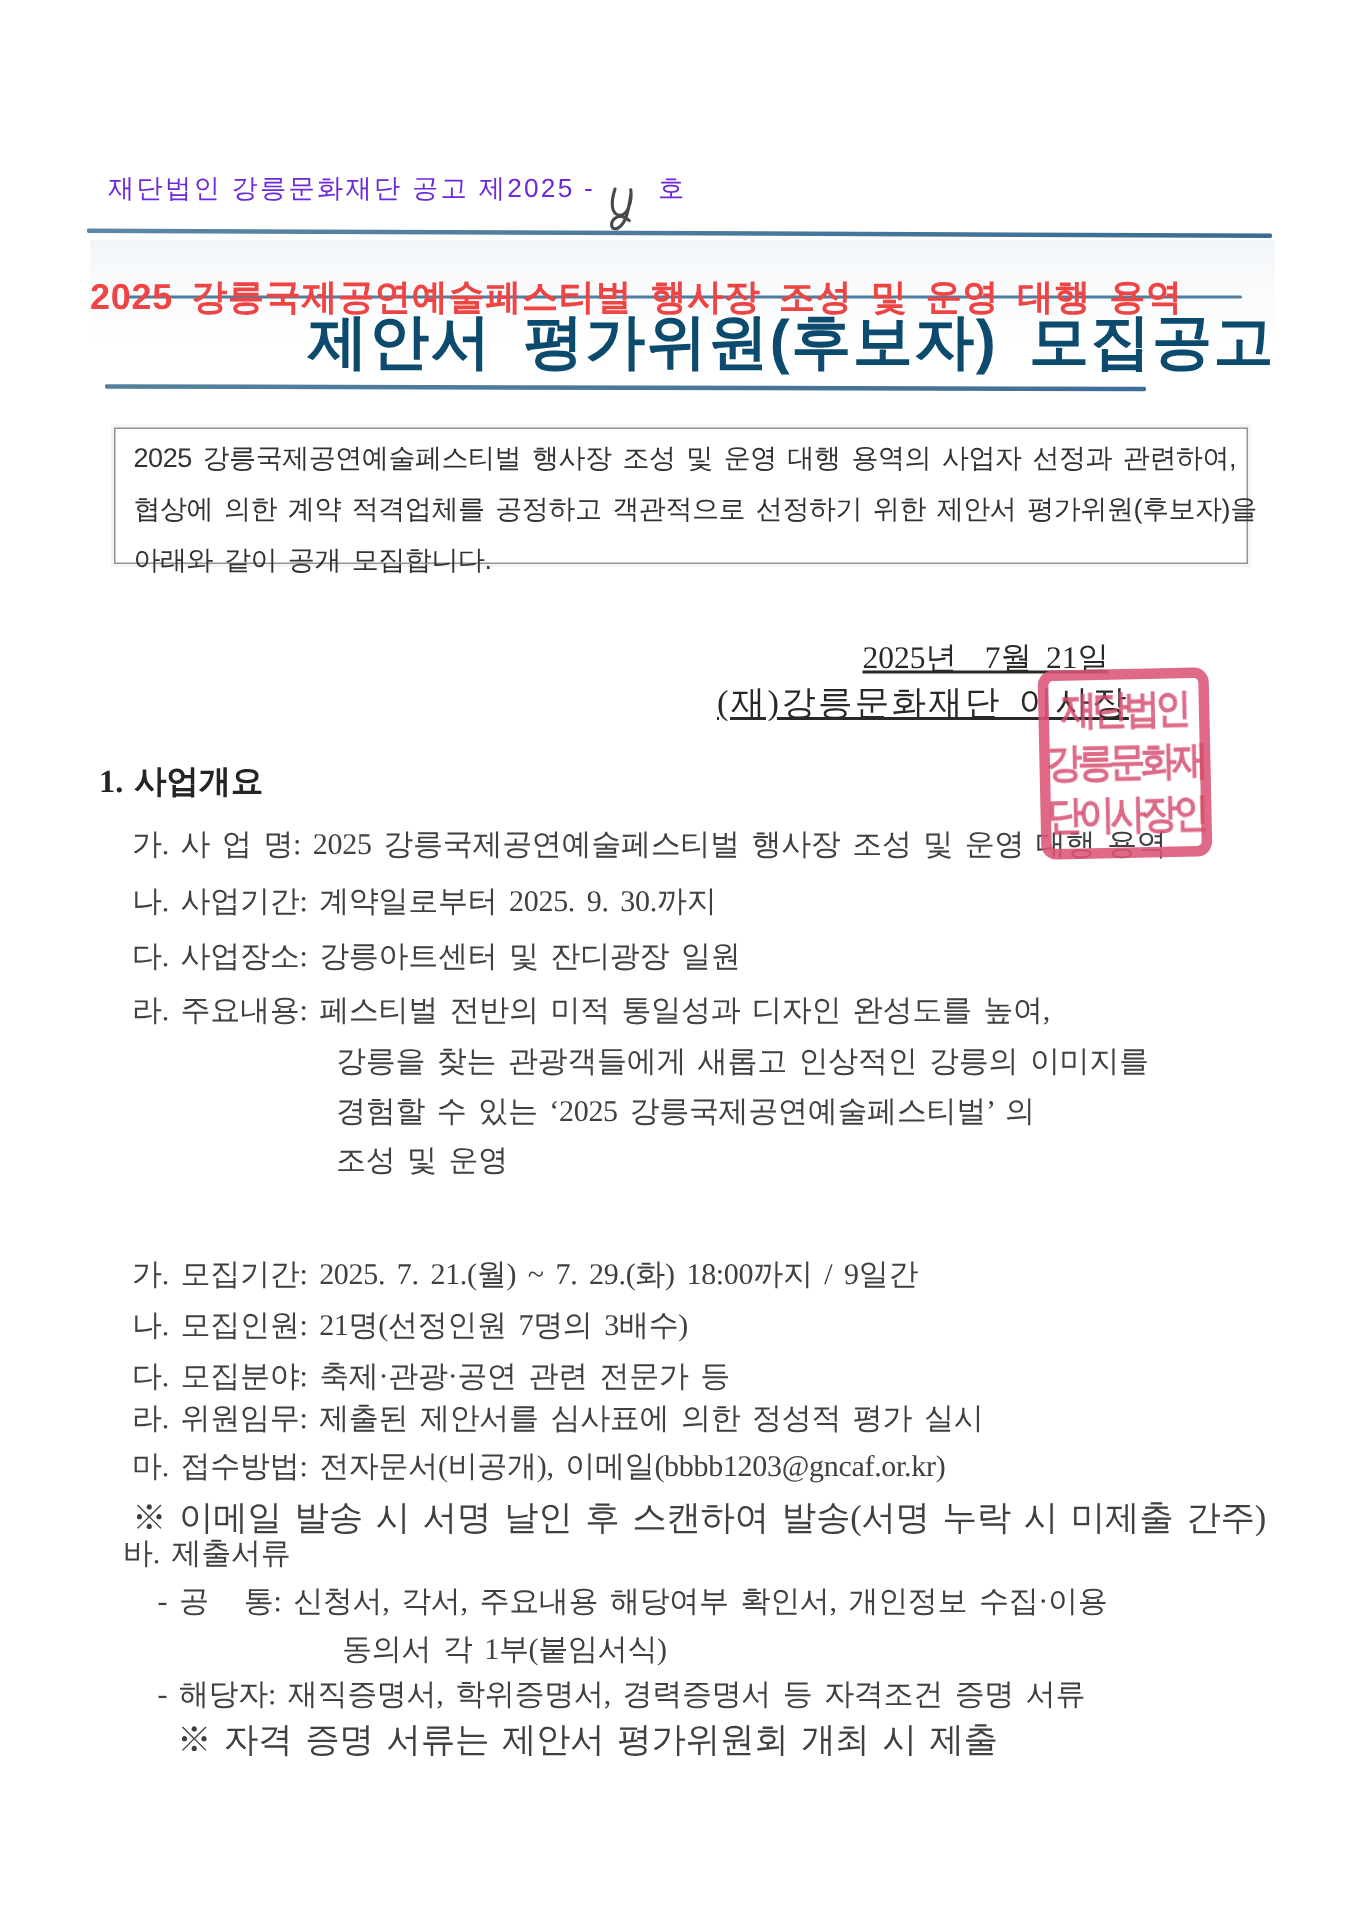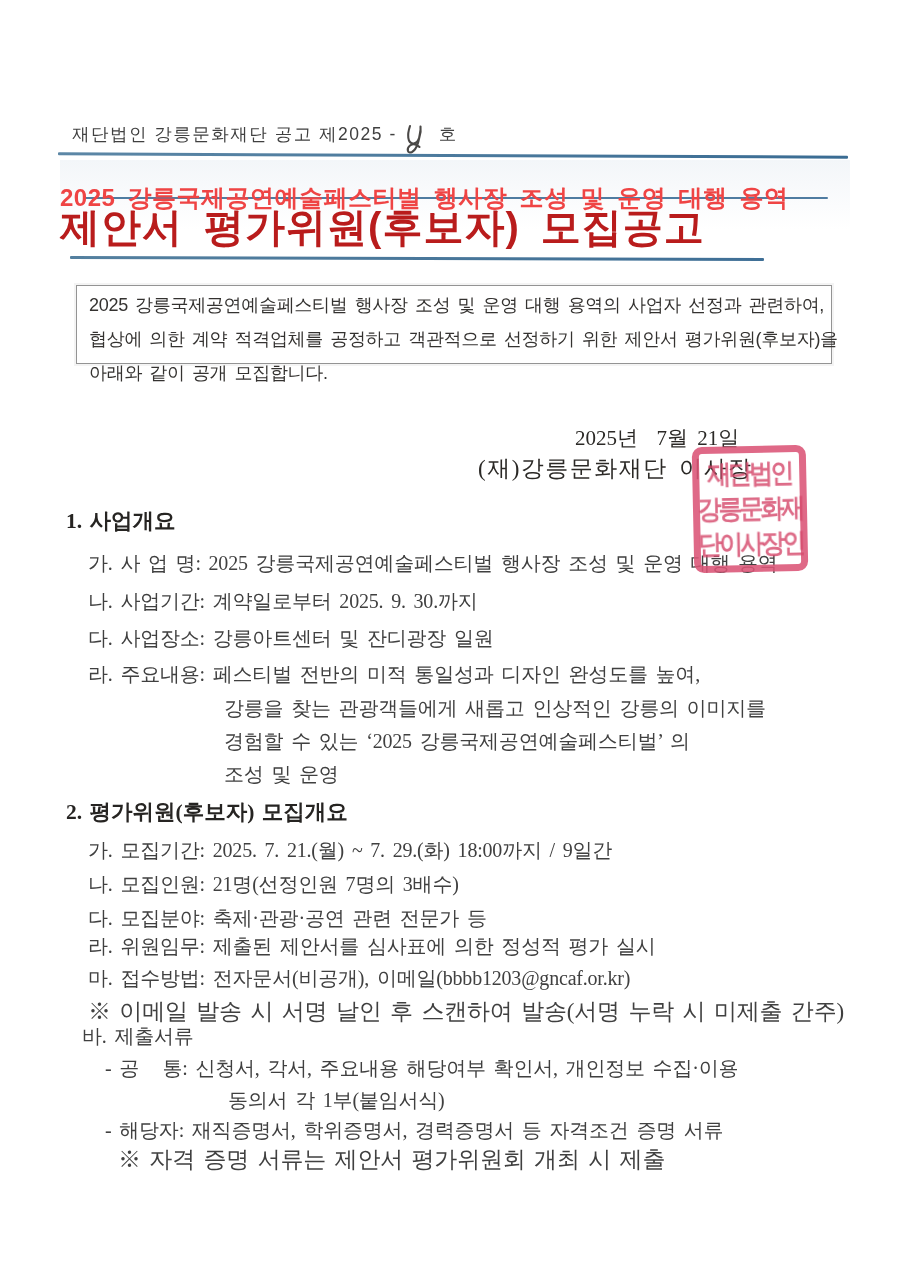--- a/index.html
+++ b/index.html
@@ -11,27 +11,27 @@
     overflow:hidden;
     font-family:"Liberation Serif","DejaVu Serif",serif;
     color:#2e2c2a;
   }
   .line{
     position:absolute;
     white-space:pre;
     line-height:1.25;
   }
   .sans{font-family:"Liberation Sans","DejaVu Sans",sans-serif;}
-  .serif{font-family:"Liberation Serif","DejaVu Serif",serif;}
+  .serif{font-family:"Liberation Serif","DejaVu Serif",serif;text-decoration:underline;}
 
   
   .notice-row{
     position:absolute;left:72px;top:113px;
-    display:flex;align-items:center;gap:6px;
-    font-size:17.5px;letter-spacing:1.5px;color:#404040;
+    display:flex;align-items:flex-start;gap:6px;
+    font-size:17.5px;letter-spacing:1.5px;color:#6d28d9;
     font-family:"Liberation Sans","DejaVu Sans",sans-serif;
   }
   .notice-row .mark{position:relative;top:8px;}
 
   
   .rule{position:absolute;border-radius:1px;}
   .rule-top{left:58px;top:154px;width:790px;height:3px;
     background:linear-gradient(to right,#5c87a6,#3a6c93);transform:rotate(0.25deg);}
   .rule-mid{left:84px;top:197px;width:744px;height:2px;background:#4f7ca1;}
   .rule-bottom{left:70px;top:257px;width:694px;height:3px;
@@ -40,27 +40,27 @@
   .title-band{position:absolute;left:60px;top:160px;width:790px;height:100px;
     background:linear-gradient(to bottom,#f3f6f9 0%,#ffffff 70%);z-index:0;}
 
   .title-sub{
     position:absolute;left:60px;top:162px;width:790px;
     font-size:24px;font-weight:bold;color:#ef4444;
     letter-spacing:0.5px;word-spacing:5px;white-space:pre;z-index:1;margin-top:20px;
   }
   .title-main{
     position:absolute;left:60px;top:200px;width:790px;
-    text-align:left;font-size:40px;font-weight:bold;color:#b91c1c;
+    text-align:right;font-size:40px;font-weight:bold;color:#0c4a6e;
     letter-spacing:1px;word-spacing:9px;white-space:pre;z-index:1;
   }
 
   
   .intro-box{
-    position:absolute;left:76px;top:285px;width:756px;height:79px;
+    position:absolute;left:76px;top:285px;width:756px;height:91px;
     border:1px solid #949494;box-sizing:border-box;
     box-shadow:0 0 0 2px rgba(180,180,180,0.15);
   }
   .intro-box .line{left:12px;font-size:18px;letter-spacing:-0.3px;
     word-spacing:2.5px;color:#343230;}
 
   
   .body-line{font-size:20px;word-spacing:3px;letter-spacing:-0.2px;color:#404040;}
   .heading-line{font-size:21.5px;font-weight:600;color:#262422;word-spacing:2px;}
   .small-line{font-size:23px;}
@@ -122,21 +122,20 @@
 
   <div class="line heading-line" style="left:66px;top:508px;">1. 사업개요</div>
   <div class="line body-line" style="left:88px;top:551px;">가. 사 업 명: 2025 강릉국제공연예술페스티벌 행사장 조성 및 운영 대행 용역</div>
   <div class="line body-line" style="left:88px;top:589px;">나. 사업기간: 계약일로부터 2025. 9. 30.까지</div>
   <div class="line body-line" style="left:88px;top:626px;">다. 사업장소: 강릉아트센터 및 잔디광장 일원</div>
   <div class="line body-line" style="left:88px;top:662px;">라. 주요내용: 페스티벌 전반의 미적 통일성과 디자인 완성도를 높여,</div>
   <div class="line body-line" style="left:224px;top:696px;">강릉을 찾는 관광객들에게 새롭고 인상적인 강릉의 이미지를</div>
   <div class="line body-line" style="left:224px;top:729px;">경험할 수 있는 ‘2025 강릉국제공연예술페스티벌’ 의</div>
   <div class="line body-line" style="left:224px;top:762px;">조성 및 운영</div>
 
-  <div class="line heading-line" style="left:66px;top:799px;">2. 평가위원(후보자) 모집개요</div>
   <div class="line body-line" style="left:88px;top:838px;">가. 모집기간: 2025. 7. 21.(월) ~ 7. 29.(화) 18:00까지 / 9일간</div>
   <div class="line body-line" style="left:88px;top:872px;">나. 모집인원: 21명(선정인원 7명의 3배수)</div>
   <div class="line body-line" style="left:88px;top:934px;">라. 위원임무: 제출된 제안서를 심사표에 의한 정성적 평가 실시</div>
   <div class="line body-line" style="left:88px;top:906px;">다. 모집분야: 축제·관광·공연 관련 전문가 등</div>
   <div class="line body-line" style="left:88px;top:966px;text-align:right;">마. 접수방법: 전자문서(비공개), 이메일(bbbb1203@gncaf.or.kr)</div>
   <div class="line body-line small-line" style="left:88px;top:998px;">※ 이메일 발송 시 서명 날인 후 스캔하여 발송(서명 누락 시 미제출 간주)</div>
   <div class="line body-line" style="left:82px;top:1024px;">바. 제출서류</div>
   <div class="line body-line" style="left:105px;top:1056px;">- 공   통: 신청서, 각서, 주요내용 해당여부 확인서, 개인정보 수집·이용</div>
   <div class="line body-line" style="left:228px;top:1088px;">동의서 각 1부(붙임서식)</div>
   <div class="line body-line" style="left:105px;top:1118px;">- 해당자: 재직증명서, 학위증명서, 경력증명서 등 자격조건 증명 서류</div>

